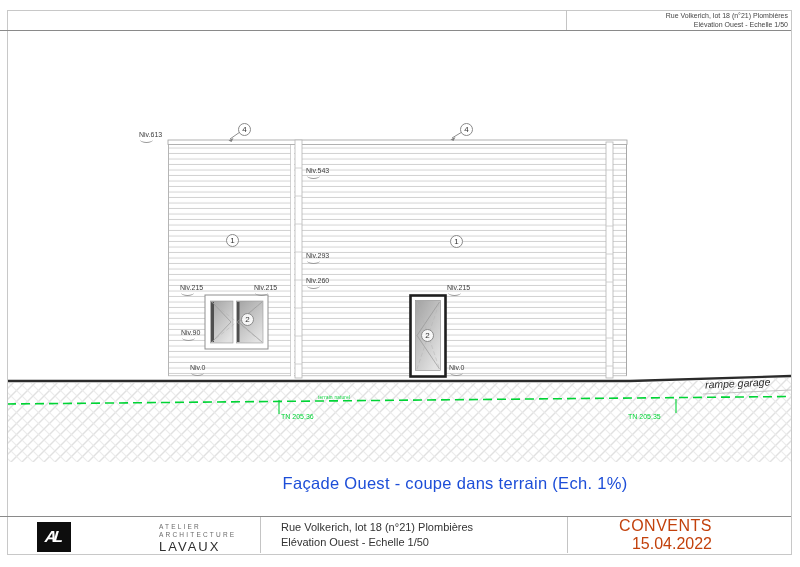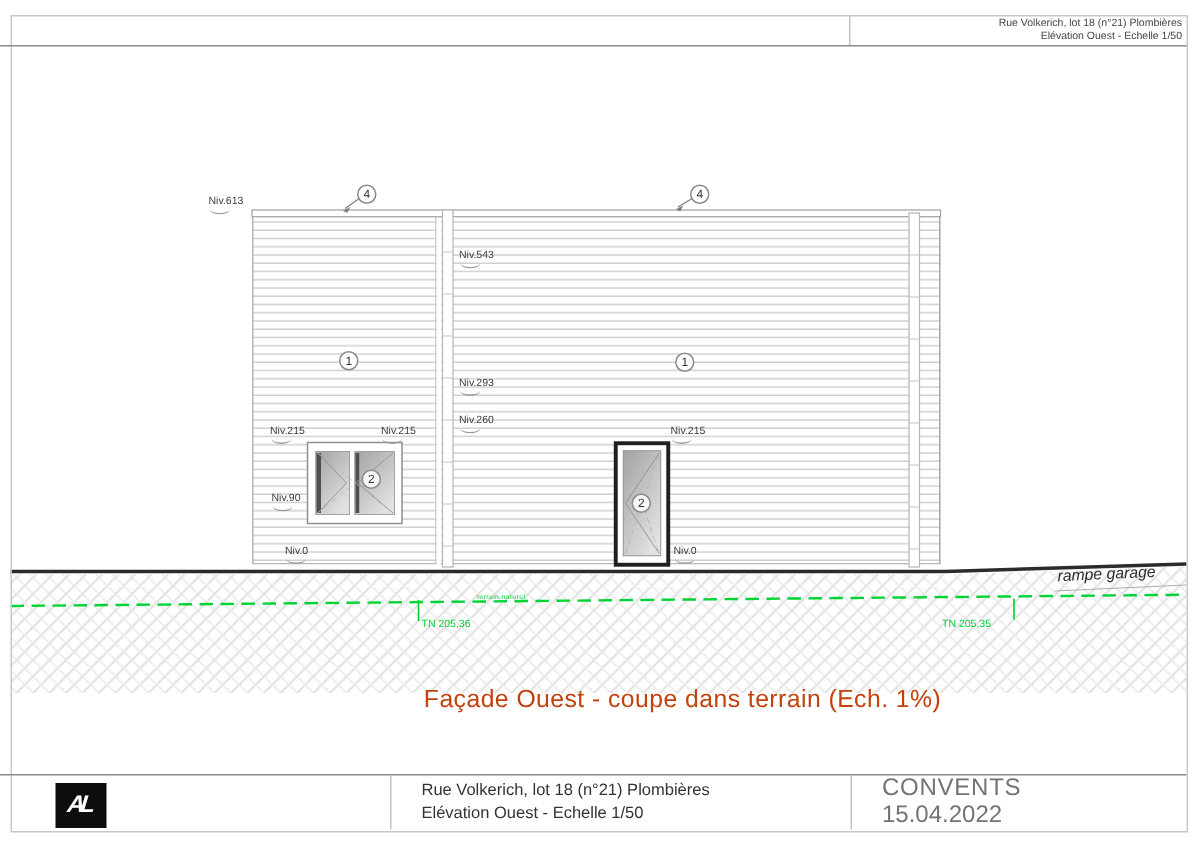--- a/index.html
+++ b/index.html
@@ -18,35 +18,35 @@
   
   .circ{position:absolute;width:13px;height:13px;border:1px solid #8a8a8a;border-radius:50%;
         background:rgba(255,255,255,.85);color:#333;font-size:8px;line-height:12px;
         text-align:center;box-sizing:border-box;}
   
   .tn{position:absolute;font-size:7px;color:var(--tn-green,#00d435);white-space:nowrap;}
   .tn-tiny{position:absolute;font-size:4.5px;color:var(--tn-green,#00d435);white-space:nowrap;letter-spacing:.3px;}
   .ramp-label{position:absolute;font-size:10.5px;font-style:italic;color:#2b2b2b;
               transform:rotate(-2.5deg);white-space:nowrap;}
   
-  .caption{position:absolute;left:110px;width:690px;top:457px;text-align:center;
-           font-size:16.5px;color:#c2410c;letter-spacing:.3px;}
+  .caption{position:absolute;left:110px;width:690px;top:474px;text-align:center;
+           font-size:16.5px;color:#1d4ed8;letter-spacing:.3px;}
   
   .hdr{position:absolute;left:520px;width:268px;top:11px;text-align:right;
        font-size:7px;line-height:9px;color:#454545;}
   
   .logo-box{position:absolute;left:37px;top:522px;width:34px;height:30px;background:#0d0d0d;
             display:flex;align-items:center;justify-content:center;}
   .monogram{color:#fff;font-style:italic;font-weight:bold;font-size:16px;letter-spacing:-3px;
             transform:skewX(-6deg);padding-right:3px;}
   .studio{position:absolute;left:159px;top:523px;color:#6a6a6a;}
   .studio .s1{font-size:6.5px;letter-spacing:2.2px;line-height:7.5px;}
   .studio .nm{font-size:13px;letter-spacing:2px;color:#2e2e2e;margin-top:1px;}
   .project{position:absolute;left:281px;top:520px;font-size:11px;line-height:15px;color:#333;}
-  .stamp{position:absolute;left:588px;top:517px;width:124px;text-align:left;color:#737373;}
+  .stamp{position:absolute;left:588px;top:517px;width:124px;text-align:right;color:#c2410c;}
   .stamp .a{font-size:16px;line-height:18px;letter-spacing:.5px;}
   .stamp .d{font-size:16px;line-height:17px;}
   .phase{position:absolute;left:732px;top:525px;font-size:24px;color:#111;letter-spacing:.5px;margin-top:44px;}
 </style>
 </head>
 <body>
 
 <div id="sheet">
 
   <svg class="abs" style="left:0;top:0" width="800" height="567" viewBox="0 0 800 567">
@@ -147,20 +147,25 @@
   <span class="tn" style="left:281px;top:413px">TN 205,36</span>
   <span class="tn" style="left:628px;top:413px">TN 205,35</span>
   <span class="tn-tiny" style="left:318px;top:395px">terrain naturel</span>
   <span class="ramp-label" style="left:705px;top:377px">rampe garage</span>
 
   <div class="caption">Façade Ouest - coupe dans terrain (Ech. 1%)</div>
 
   <div class="logo-box">
     <span class="monogram">AL</span>
   </div>
+  <div class="studio">
+    <div class="s1">ATELIER</div>
+    <div class="s1">ARCHITECTURE</div>
+    <div class="nm">LAVAUX</div>
+  </div>
   <div class="abs vline" style="left:260px;top:517px;height:36px"></div>
   <div class="project">
     <div>Rue Volkerich, lot 18 (n°21) Plombières</div>
     <div>Elévation Ouest - Echelle 1/50</div>
   </div>
   <div class="abs vline" style="left:567px;top:517px;height:36px"></div>
   <div class="stamp">
     <div class="a">CONVENTS</div>
     <div class="d">15.04.2022</div>
   </div>

